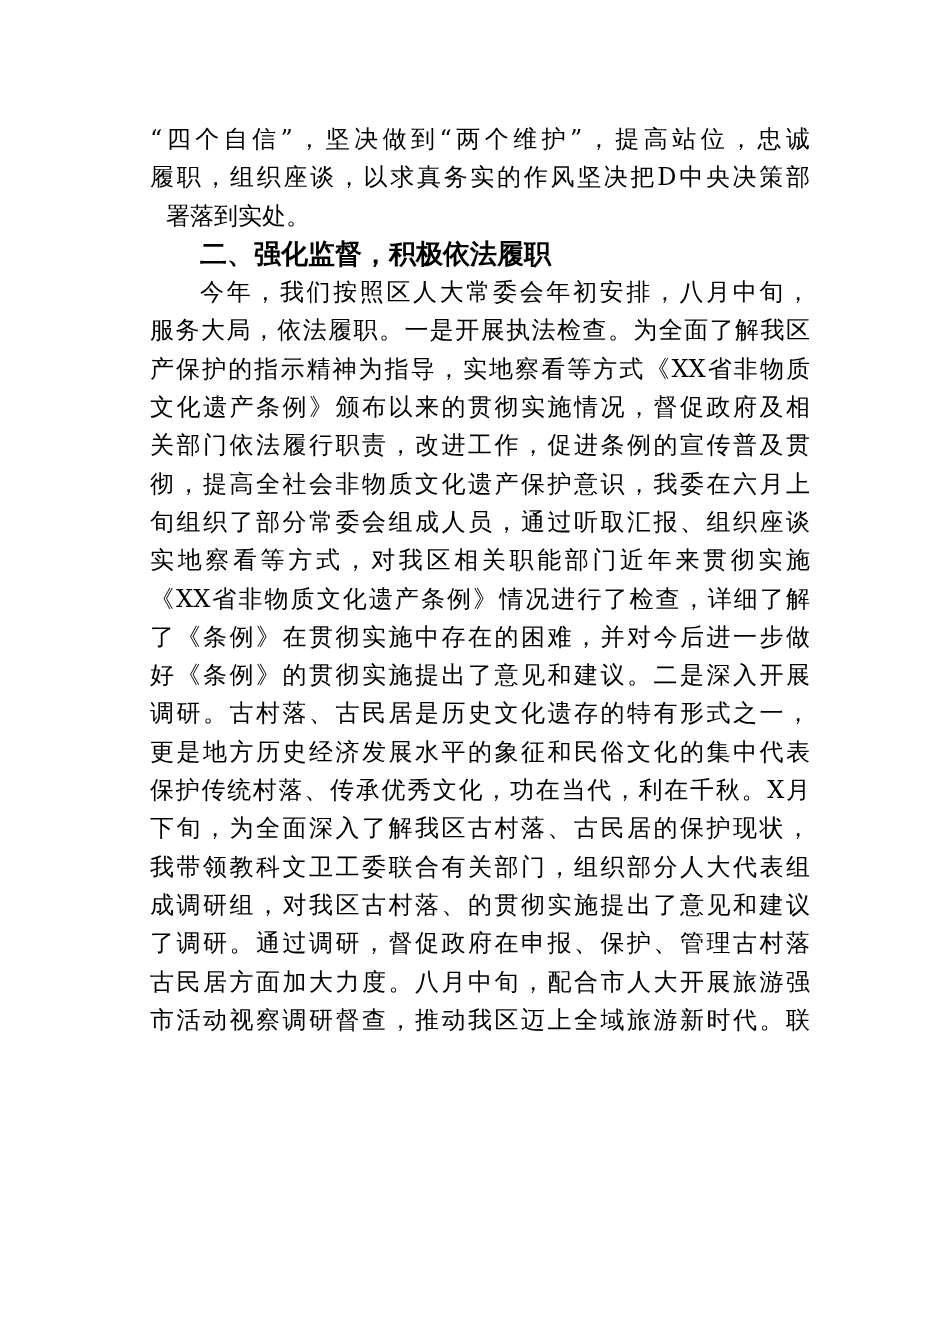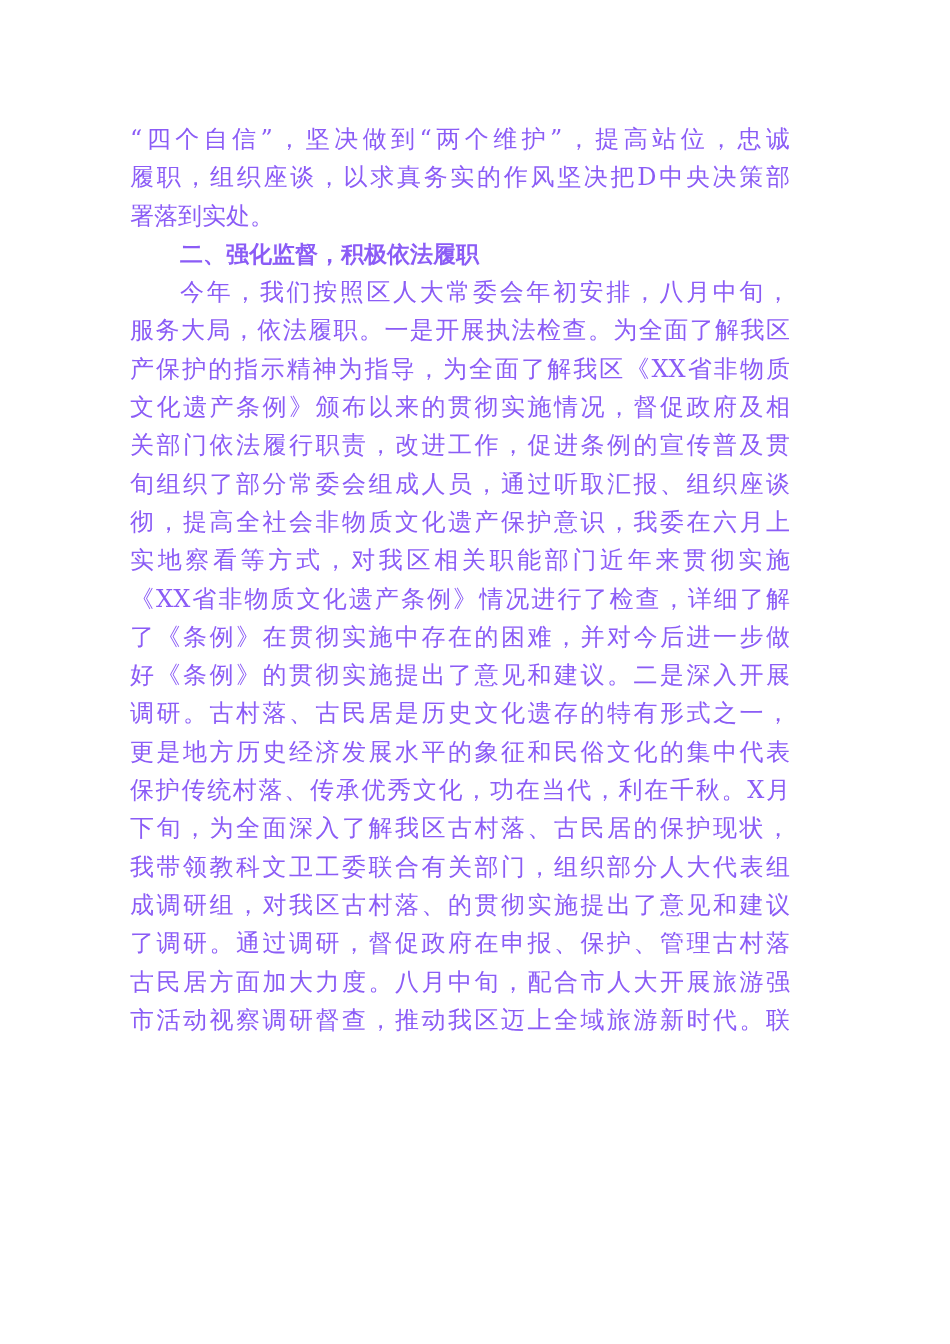--- a/index.html
+++ b/index.html
@@ -1,61 +1,61 @@
 <!DOCTYPE html>
 <html><head>
 <meta charset="utf-8">
 <style>
   html, body { margin: 0; padding: 0; background: #ffffff; }
   body { width: 950px; height: 1344px; position: relative; overflow: hidden; }
   .page {
     position: absolute;
-    left: 130px;
+    left: 150px;
     top: 120px;
     width: 660px;
     font-family: "DejaVu Serif", "Liberation Serif", serif;
     font-size: 24px;
-    color: #8b5cf6;
+    color: #000000;
     line-height: 38.3px;
   }
   .line {
     height: 38.3px;
     white-space: nowrap;
     text-align: justify;
     text-align-last: justify;
     display: block;
   }
-  .line.last { text-align-last: left; }
+  .line.last { text-align-last: left; margin-left: 16px; }
   .heading {
     font-family: "DejaVu Sans", "Liberation Sans", sans-serif;
     font-weight: bold;
-    font-size: 23px;
+    font-size: 27px;
     padding-left: 50px;
     text-align-last: left;
   }
   .indent { padding-left: 50px; }
 </style>
 </head>
 <body>
 
 <div class="page">
   <div>
     <span class="line">“四个自信”，坚决做到“两个维护”，提高站位，忠诚</span>
     <span class="line">履职，组织座谈，以求真务实的作风坚决把D中央决策部</span>
     <span class="line last">署落到实处。</span>
   </div>
   <div class="line heading">二、强化监督，积极依法履职</div>
   <div>
     <span class="line indent">今年，我们按照区人大常委会年初安排，八月中旬，</span>
     <span class="line">服务大局，依法履职。一是开展执法检查。为全面了解我区</span>
-    <span class="line">产保护的指示精神为指导，为全面了解我区《XX省非物质</span>
+    <span class="line">产保护的指示精神为指导，实地察看等方式《XX省非物质</span>
     <span class="line">文化遗产条例》颁布以来的贯彻实施情况，督促政府及相</span>
     <span class="line">关部门依法履行职责，改进工作，促进条例的宣传普及贯</span>
+    <span class="line">彻，提高全社会非物质文化遗产保护意识，我委在六月上</span>
     <span class="line">旬组织了部分常委会组成人员，通过听取汇报、组织座谈</span>
-    <span class="line">彻，提高全社会非物质文化遗产保护意识，我委在六月上</span>
     <span class="line">实地察看等方式，对我区相关职能部门近年来贯彻实施</span>
     <span class="line">《XX省非物质文化遗产条例》情况进行了检查，详细了解</span>
     <span class="line">了《条例》在贯彻实施中存在的困难，并对今后进一步做</span>
     <span class="line">好《条例》的贯彻实施提出了意见和建议。二是深入开展</span>
     <span class="line">调研。古村落、古民居是历史文化遗存的特有形式之一，</span>
     <span class="line">更是地方历史经济发展水平的象征和民俗文化的集中代表</span>
     <span class="line">保护传统村落、传承优秀文化，功在当代，利在千秋。X月</span>
     <span class="line">下旬，为全面深入了解我区古村落、古民居的保护现状，</span>
     <span class="line">我带领教科文卫工委联合有关部门，组织部分人大代表组</span>
     <span class="line">成调研组，对我区古村落、的贯彻实施提出了意见和建议</span>

